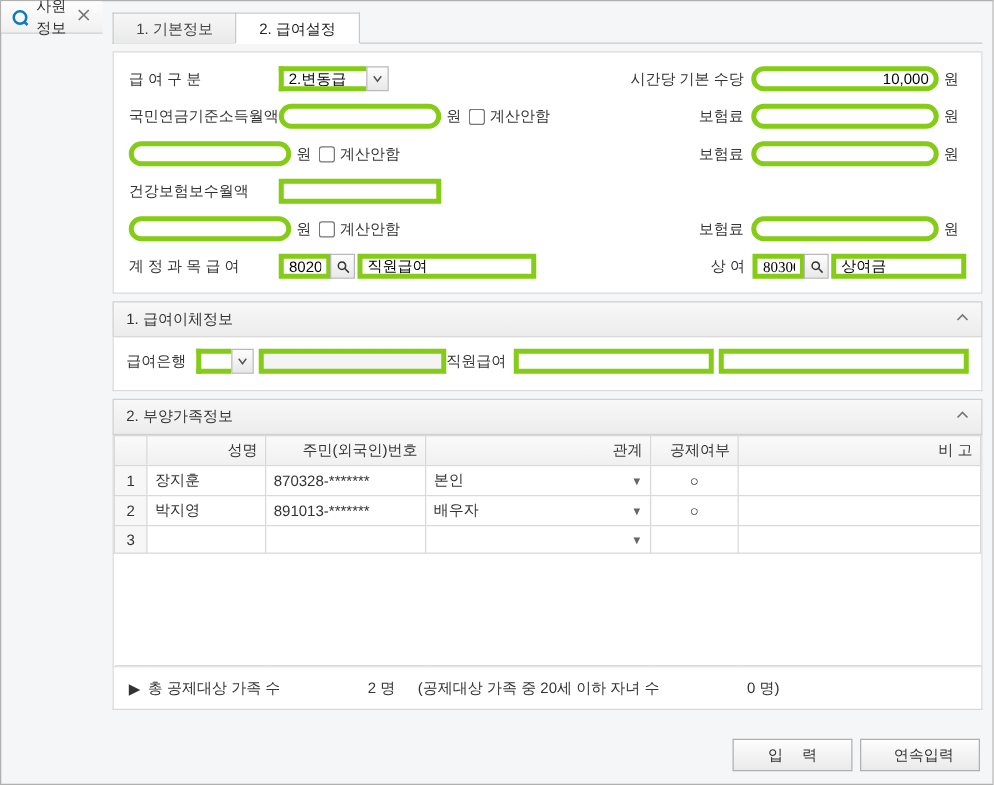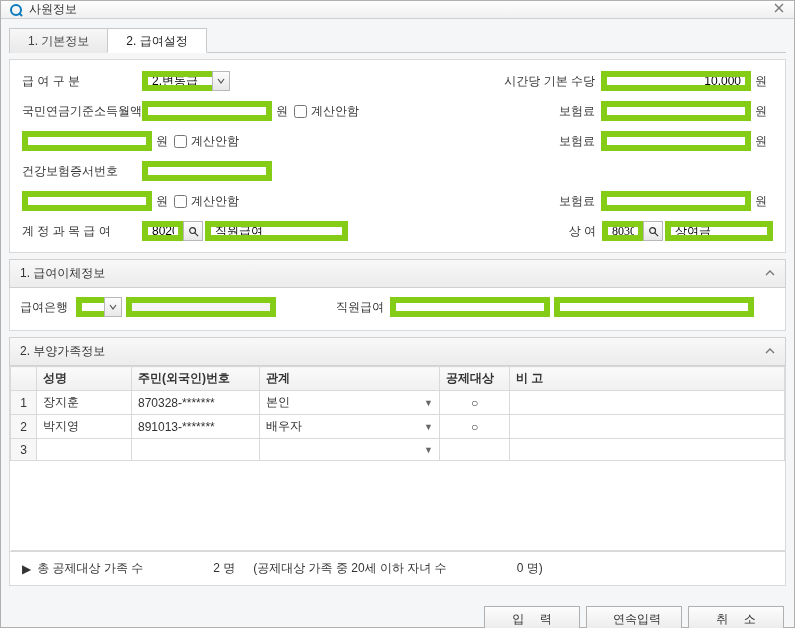--- a/index.html
+++ b/index.html
@@ -1,53 +1,53 @@
 <!DOCTYPE html>
 <html><head>
 <meta charset="utf-8">
 <style>
 * { box-sizing: border-box; margin: 0; padding: 0; font-family: "Malgun Gothic", "맑은 고딕", sans-serif; font-size: 12px; }
 body { background: #fff; width: 795px; height: 628px; overflow: hidden; }
-.window { width: 795px; height: 628px; border: 1px solid #b0b0b0; background: #f5f6f7; display: flex; flex-direction: column; }
+.window { width: 795px; height: 628px; border: 1px solid #b0b0b0; background: #f5f6f7; display: flex; flex-direction: row; }
 .titlebar { height: 26px; display: flex; align-items: center; padding: 0 8px; background: linear-gradient(#fdfdfd,#f0f0f0); border-bottom: 1px solid #d0d0d0; }
 .titlebar .icon { width: 14px; height: 14px; margin-right: 6px; }
 .titlebar .title { flex: 1; color: #333; }
 .titlebar .close { color: #666; font-size: 14px; cursor: pointer; }
 .content { flex: 1; padding: 8px; display: flex; flex-direction: column; gap: 6px; }
 .tabs { display: flex; border-bottom: 1px solid #c9c9c9; height: 26px; }
 .tab { padding: 4px 18px; border: 1px solid #c9c9c9; border-bottom: none; background: linear-gradient(#f7f7f7,#e9e9e9); color: #444; cursor: pointer; margin-right: -1px; position: relative; top: 1px; }
 .tab.active { background: #fff; border-bottom: 1px solid #fff; color: #222; }
 .form-area { background: #fff; border: 1px solid #d9d9d9; padding: 10px 12px; }
 .form-row { display: flex; align-items: center; margin-bottom: 8px; min-height: 22px; }
 .form-row:last-child { margin-bottom: 0; }
 .lbl { color: #333; white-space: nowrap; }
 .lbl-left { width: 120px; text-align: left; letter-spacing: 0; }
 .lbl-right { width: 100px; text-align: right; margin-right: 6px; }
-input[type=text] { height: 20px; border: 6px solid #84cc16; padding: 0 4px; background: #fff; }
+input[type=text] { height: 20px; border: 4px solid #84cc16; padding: 0 4px; background: #fff; }
 .inp-mid { width: 130px; }
 .inp-small { width: 50px; }
 .inp-large { width: 150px; }
-.inp-right { text-align: right; }
+.inp-right { text-align: right; border-radius: 10px; }
 .unit { margin: 0 6px 0 4px; color: #333; }
 .chk { width: 13px; height: 13px; margin-right: 4px; }
 .chk-lbl { color: #333; }
 .spacer { flex: 1; }
 .combo { display: inline-flex; height: 20px; }
 .combo input { border-right: none; }
 .combo-btn { width: 18px; height: 20px; border: 1px solid #b8b8b8; background: linear-gradient(#fdfdfd,#e8e8e8); display: flex; align-items: center; justify-content: center; cursor: pointer; }
 .combo-btn svg { width: 8px; height: 8px; }
 .lookup-btn { width: 20px; height: 20px; border: 1px solid #b8b8b8; background: linear-gradient(#fdfdfd,#e8e8e8); display: flex; align-items: center; justify-content: center; cursor: pointer; margin-left: -1px; }
 .lookup-btn svg { width: 11px; height: 11px; }
 .section-header { background: linear-gradient(#f8f8f8,#ececec); border: 1px solid #d0d0d0; padding: 5px 10px; display: flex; align-items: center; color: #333; }
 .section-header .collapse { margin-left: auto; color: #888; cursor: pointer; font-size: 11px; }
 .section-body { background: #fff; border: 1px solid #d9d9d9; border-top: none; padding: 8px 10px; }
 .table-wrap { background: #fff; border: 1px solid #d9d9d9; border-top: none; }
 table { border-collapse: collapse; width: 100%; table-layout: fixed; }
 th, td { border: 1px solid #d9d9d9; padding: 3px 6px; height: 22px; color: #333; background: #fff; }
-th { background: linear-gradient(#fafafa,#f0f0f0); font-weight: bold; text-align: left; }
+th { background: linear-gradient(#fafafa,#f0f0f0); font-weight: normal; text-align: right; }
 td.center { text-align: center; }
 td.rownum { text-align: center; background: #f7f7f7; width: 26px; }
 .col-rownum { width: 26px; }
 .col-name { width: 95px; }
 .col-rrn { width: 128px; }
 .col-rel { width: 180px; }
 .col-deduct { width: 70px; }
 .dropdown-cell { display: flex; align-items: center; justify-content: space-between; width: 100%; }
 .dropdown-cell .dd-arrow { color: #666; font-size: 9px; }
 .table-footer-space { height: 90px; }
@@ -118,21 +118,21 @@
         <span class="unit">원</span>
         <input type="checkbox" class="chk" style="">
         <span class="chk-lbl">계산안함</span>
         <span class="spacer"></span>
         <span class="lbl lbl-right">보험료</span>
         <input type="text" class="inp-large inp-right" style="">
         <span class="unit">원</span>
       </div>
 
       <div class="form-row">
-        <span class="lbl lbl-left">건강보험증서번호</span>
+        <span class="lbl lbl-left">건강보험보수월액</span>
         <input type="text" class="inp-mid" style="">
       </div>
 
       <div class="form-row">
         <input type="text" class="inp-mid inp-right" style="">
         <span class="unit">원</span>
         <input type="checkbox" class="chk" style="">
         <span class="chk-lbl">계산안함</span>
         <span class="spacer"></span>
         <span class="lbl lbl-right">보험료</span>
@@ -210,21 +210,21 @@
               <col class="col-rel">
               <col class="col-deduct">
               <col>
           </colgroup>
           <thead>
             <tr>
               <th></th>
               <th>성명</th>
               <th>주민(외국인)번호</th>
               <th>관계</th>
-              <th>공제대상</th>
+              <th>공제여부</th>
               <th>비 고</th>
             </tr>
           </thead>
           <tbody>
             <tr>
               <td class="rownum">1</td>
               <td>장지훈</td>
               <td>870328-*******</td>
               <td>
                   <div class="dropdown-cell">
@@ -274,16 +274,15 @@
         <span>(공제대상 가족 중 20세 이하 자녀 수</span>
         <span style="margin-left:70px">0 명)</span>
       </div>
     </div>
 
     <div style="flex:1"></div>
 
     <div class="button-bar">
       <button class="btn">입 력</button>
       <button class="btn nospace">연속입력</button>
-      <button class="btn">취 소</button>
     </div>
   </div>
 </div>
 
 </body></html>

